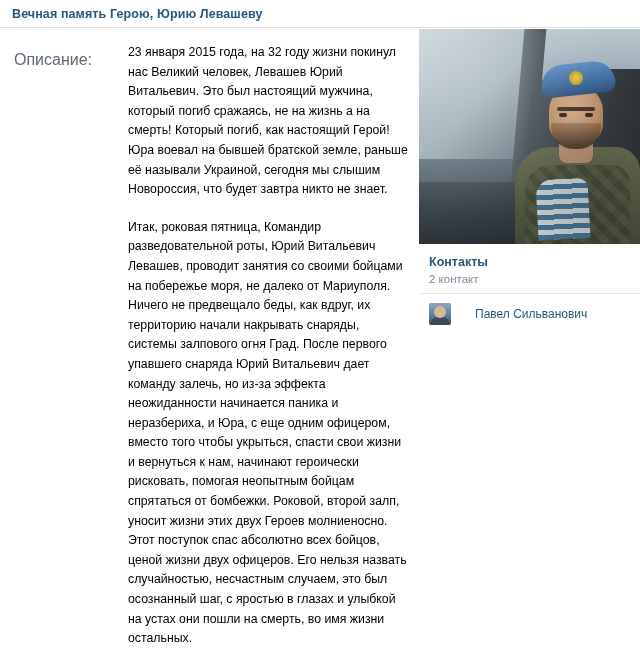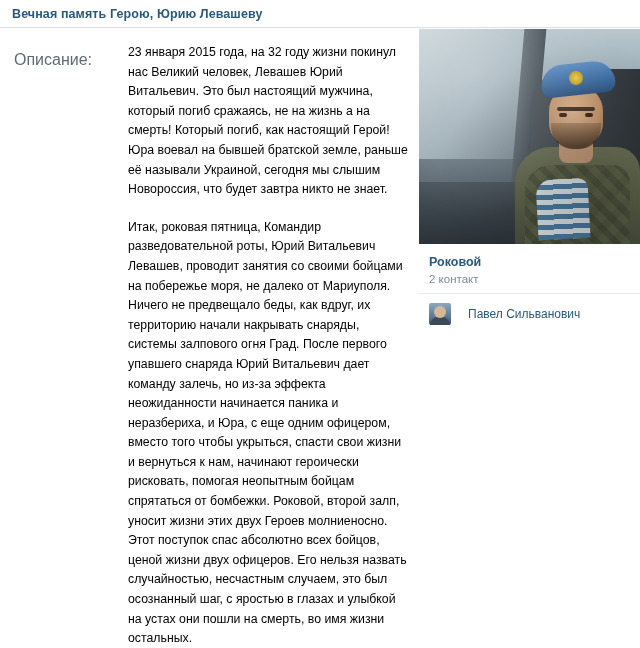--- a/index.html
+++ b/index.html
@@ -225,21 +225,21 @@
     border-radius: 50%;
   }
   .contact-avatar:before {
     content: "";
     position: absolute;
     left: 1px; bottom: 0; width: 20px; height: 8px;
     background: #3c4a58;
     border-radius: 10px 10px 0 0;
   }
   .contact-name {
-    margin-left: 17px;
+    margin-left: 24px;
     font-size: 12px;
     color: #2b587a;
     cursor: pointer;
   }
 </style>
 </head>
 <body>
 
 <div class="page">
 
@@ -271,21 +271,21 @@
         <div class="eye-l"></div>
         <div class="eye-r"></div>
         <div class="beard"></div>
         <div class="beret"></div>
         <div class="beret-badge"></div>
         <div class="grain"></div>
       </div>
     </div>
 
     <div class="contacts-block">
-      <div class="contacts-title">Роковой</div>
+      <div class="contacts-title">Контакты</div>
       <div class="contacts-count">2 контакт</div>
       <div class="contact-row">
         <div class="contact-avatar"></div>
         <div class="contact-name">Павел Сильванович</div>
       </div>
     </div>
 
   </div>
 </div>
 

